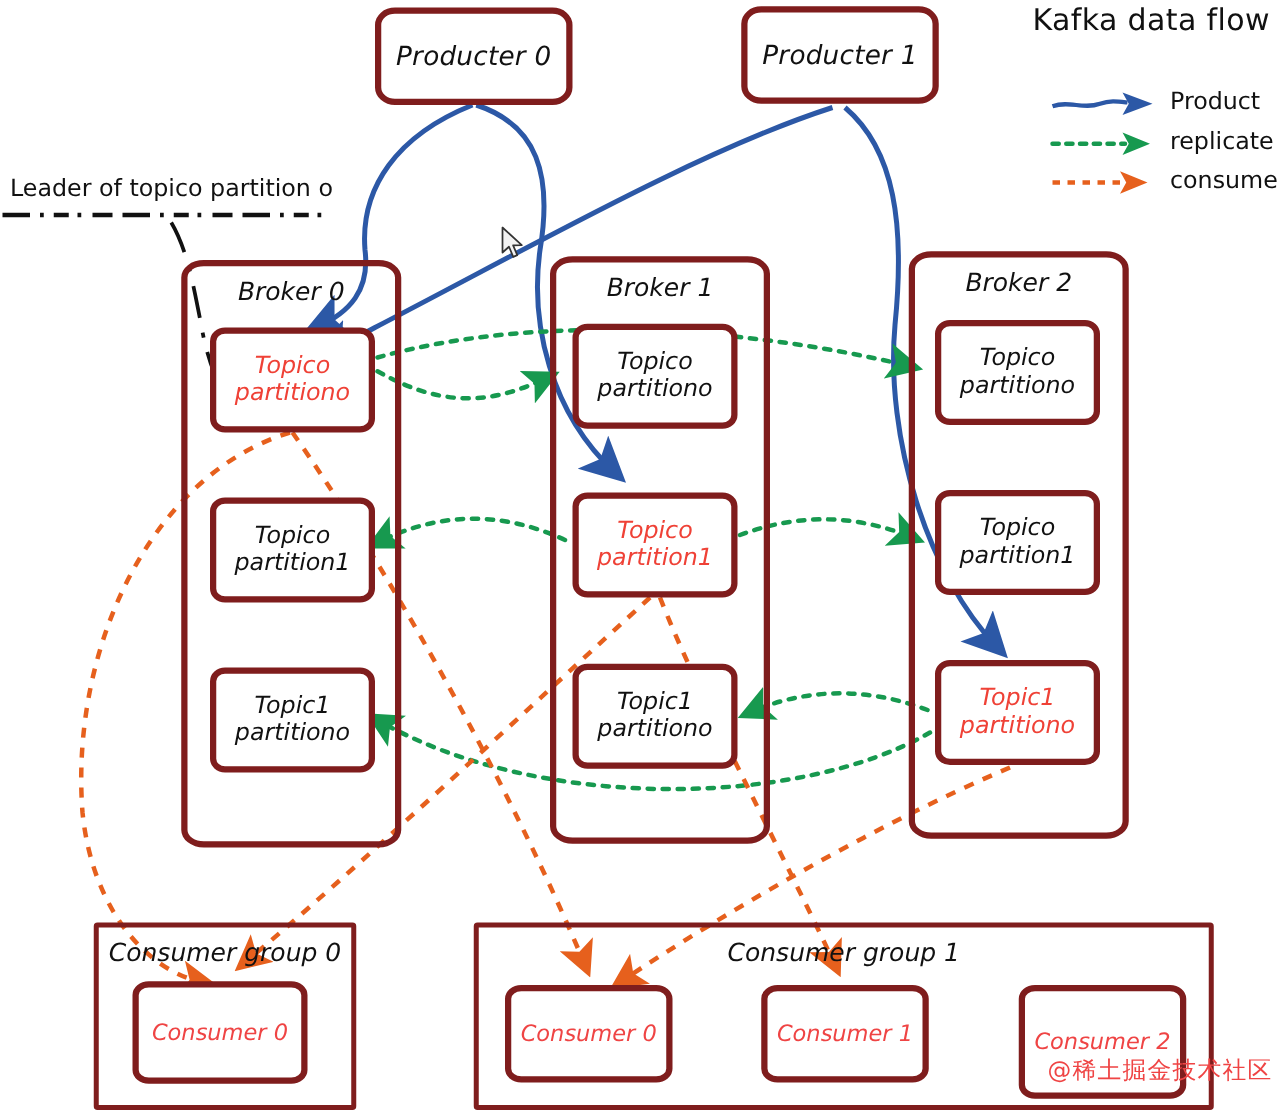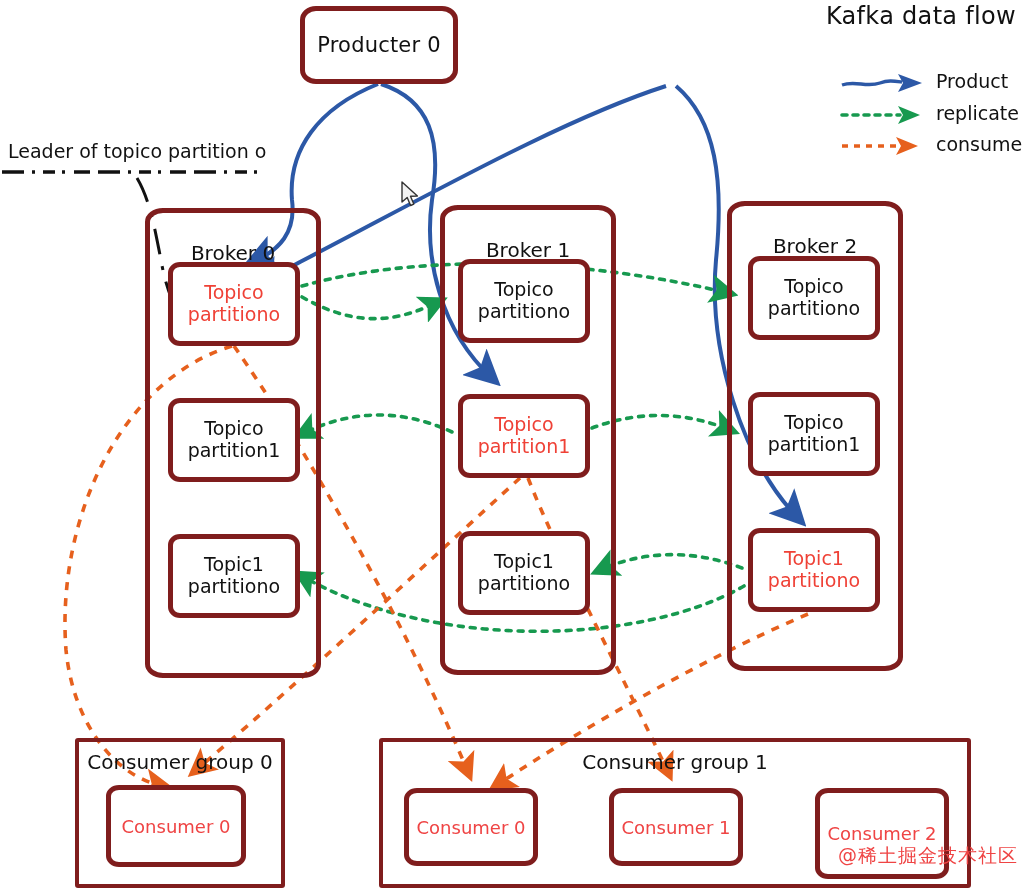--- a/index.html
+++ b/index.html
@@ -8,35 +8,36 @@
     font-family:"DejaVu Sans", sans-serif;
     -webkit-font-smoothing:antialiased;
   }
   #stage{position:absolute;inset:0;width:1025px;height:890px;}
   svg#wires{position:absolute;left:0;top:0;width:1025px;height:890px;pointer-events:none;}
 
   
   .box{
     position:absolute;box-sizing:border-box;background:#fff;
     border:7px solid #7f1d1d;
+    font-style:italic;
   }
   .sq{border-radius:2px;}
 
   .producer{
     width:158px;height:78px;border-width:5px;border-radius:16px/14px;
     display:flex;align-items:center;justify-content:center;
   }
   .producer .lbl{font-size:21px;color:#111;letter-spacing:.2px;}
 
   .broker{
     border-width:5px;border-radius:18px/14px;background:transparent;
   }
   .broker-title{
     position:absolute;left:0;right:0;top:8px;text-align:center;
-    font-size:20px;color:#111;margin-top:20px;
+    font-size:20px;color:#111;
   }
   .part{
     width:132px;height:84px;border-width:5px;border-radius:12px/11px;
     display:flex;align-items:center;justify-content:center;text-align:center;
     line-height:1.15;font-size:19px;color:#111;background:#fff;
   }
   .part.leader{color:#ef4136;}
 
   .cgroup{border-width:4px;border-radius:3px;background:transparent;}
   .cgroup-title{
@@ -125,20 +126,23 @@
 
       <path d="M528,478 C560,560 630,690 668,772" marker-end="url(#ah-orange)"></path>
 
       <path d="M808,614 C700,660 580,730 497,785" marker-end="url(#ah-orange)"></path>
     </g>
   </svg>
 
   <div class="box producer" style="left:300px;top:6px;">
     <span class="lbl">Producter 0</span>
   </div>
+  <div class="box producer" style="left:593px;top:5px;">
+    <span class="lbl">Producter 1</span>
+  </div>
 
   <div id="leader-note">Leader of topico partition o</div>
 
   <div class="box broker" style="left:145px;top:208px;width:176px;height:470px;">
     <div class="broker-title">Broker 0</div>
   </div>
   <div class="box part leader" style="left:168px;top:262px;">
     <span>
       <span>Topico</span><br>
       <span>partitiono</span>

